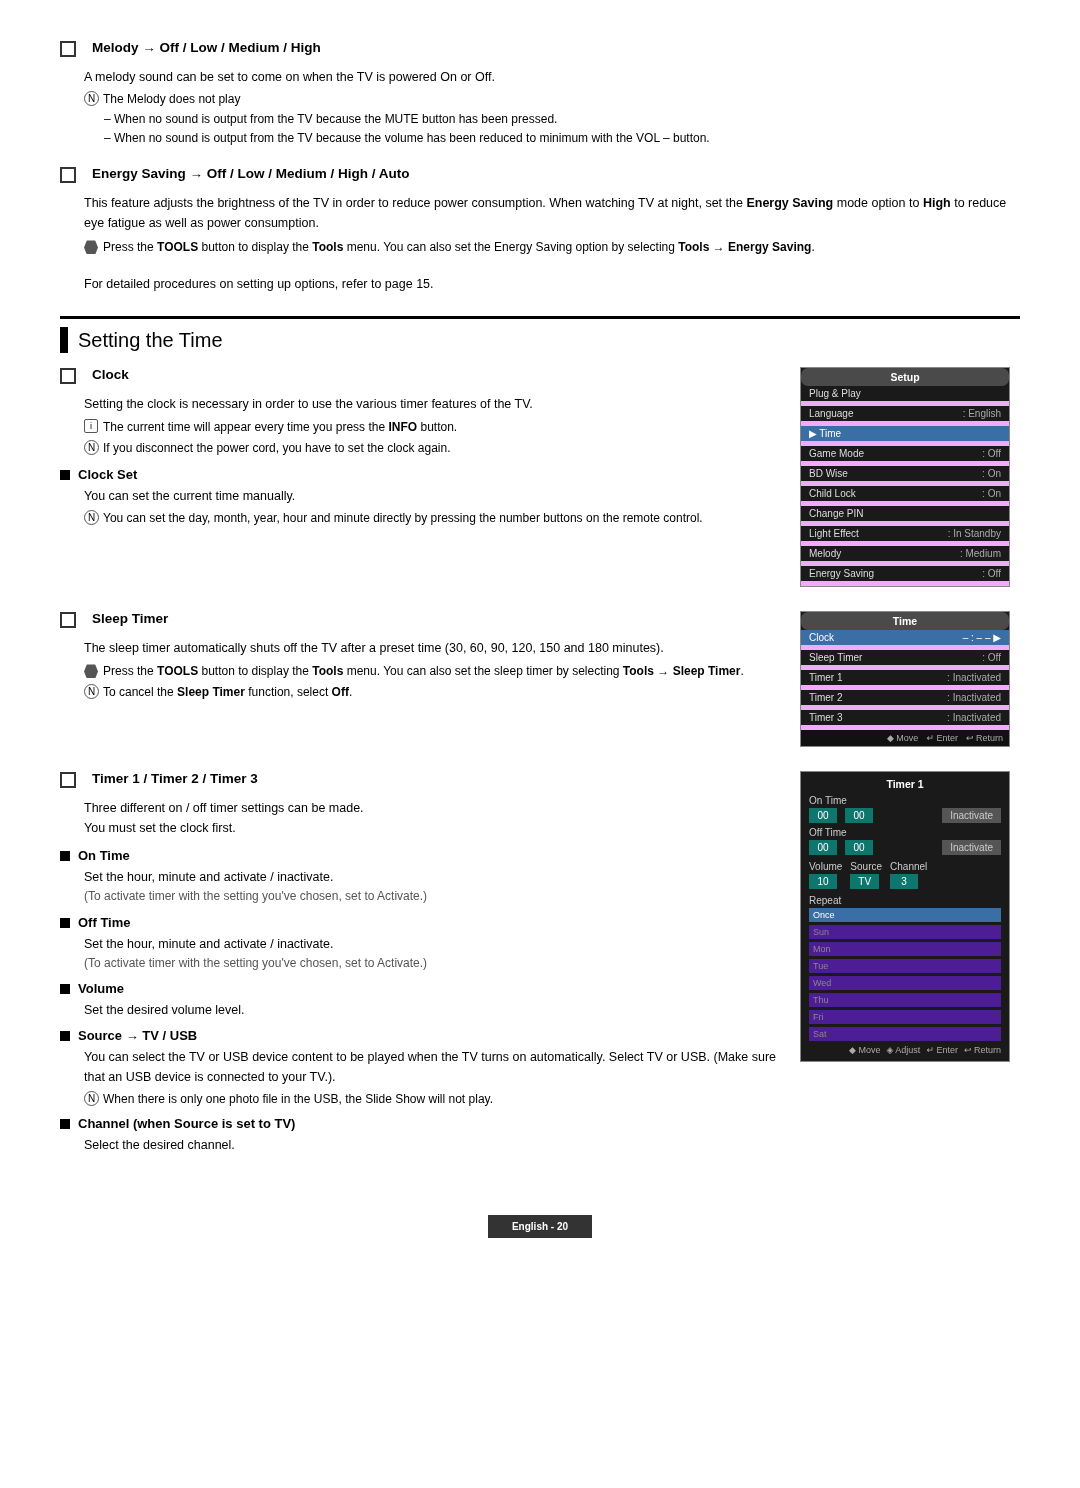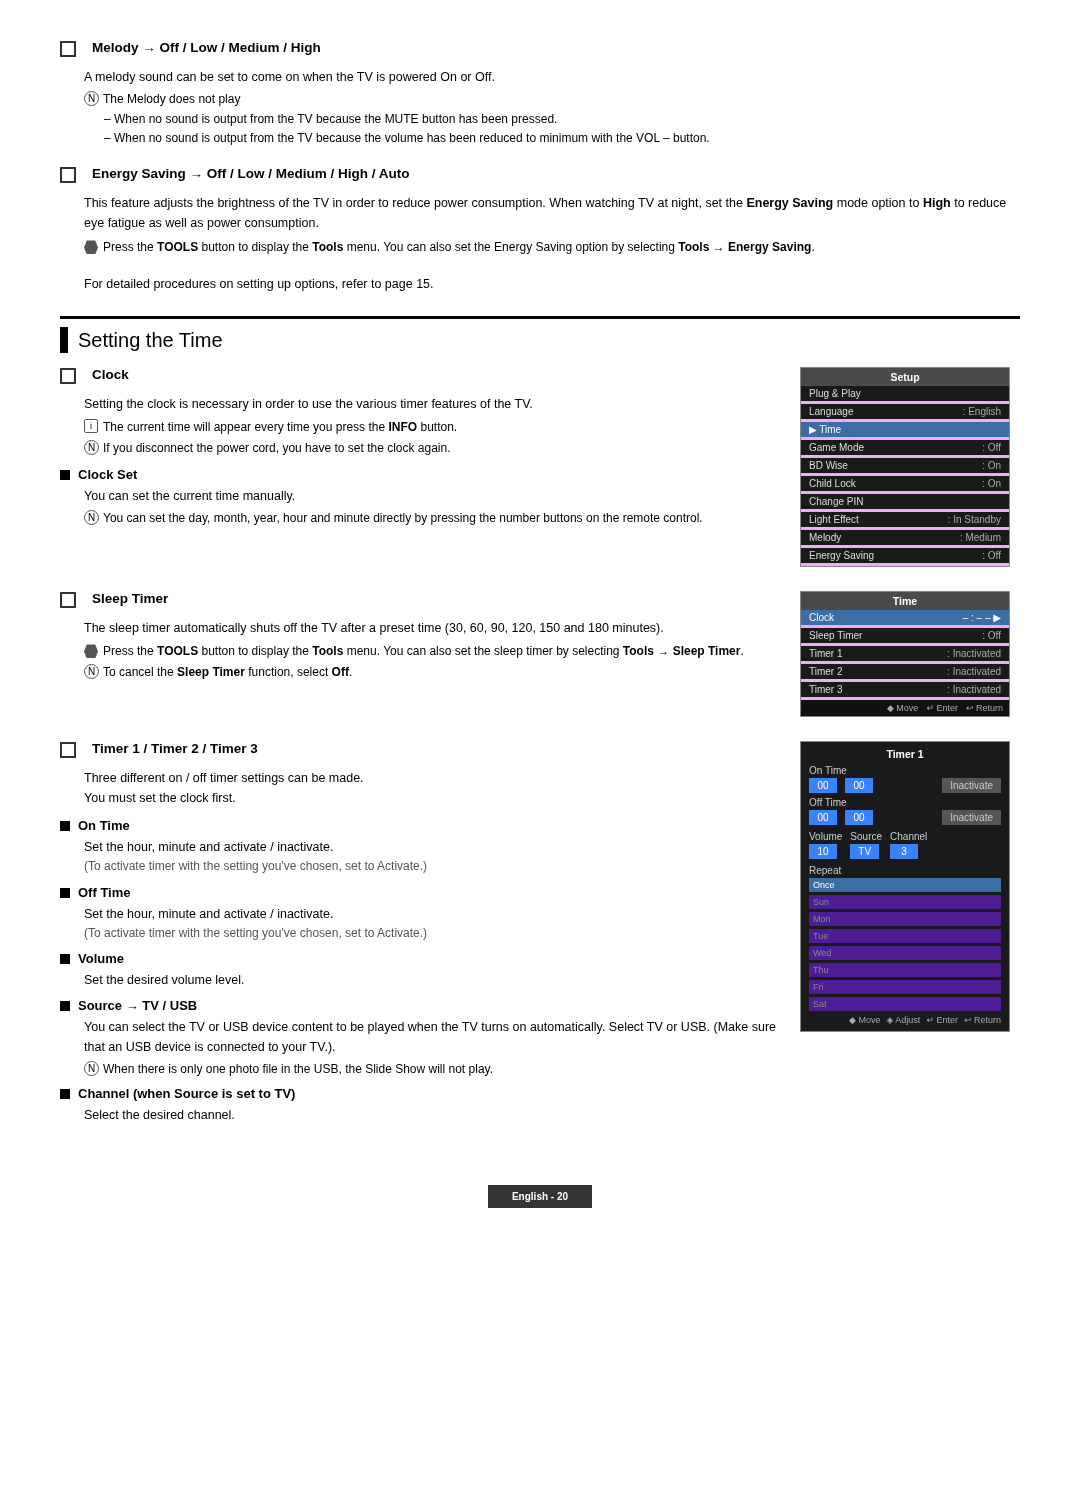--- a/index.html
+++ b/index.html
@@ -161,29 +161,30 @@
       width: 210px;
     }
 
     .menu-box-title {
       background: #4a4a4a;
       color: #fff;
       padding: 3px 8px;
       font-size: 10.5px;
       font-weight: bold;
       text-align: center;
+      border-radius: 7px;
     }
 
     .menu-row {
       display: flex;
       justify-content: space-between;
       padding: 2px 8px;
       font-size: 10px;
       color: #ddd;
-      border-bottom: 3px solid #f0abfc;
+      border-bottom: 5px solid #f0abfc;
     }
 
     .menu-row.selected {
       background: #3a6ea5;
       color: #fff;
     }
 
     .menu-row-label { }
     .menu-row-value { color: #aaa; }
     .menu-row.selected .menu-row-value { color: #fff; }
@@ -221,21 +222,21 @@
     }
 
     .t1-row {
       display: flex;
       gap: 4px;
       margin-bottom: 4px;
       align-items: center;
     }
 
     .t1-cell {
-      background: #3b82f6;
+      background: #0f766e;
       color: #fff;
       padding: 2px 8px;
       font-size: 10px;
       min-width: 28px;
       text-align: center;
     }
 
     .t1-cell.inactive {
       background: #555;
       color: #ccc;

